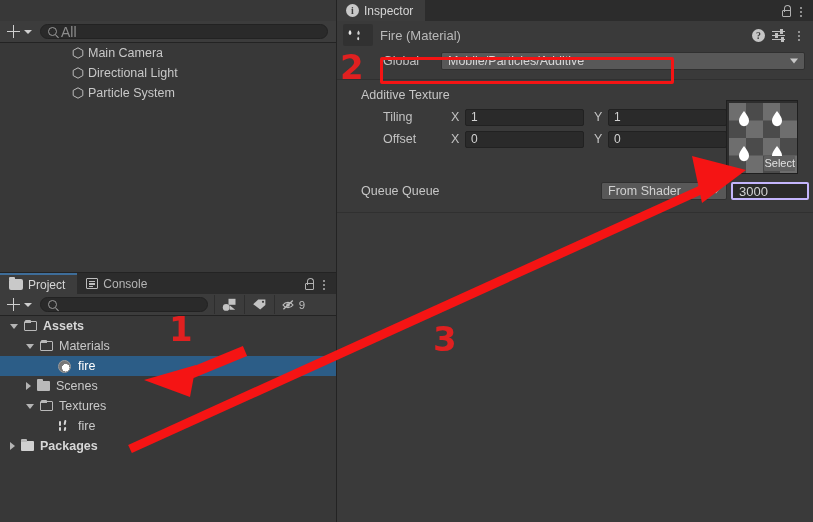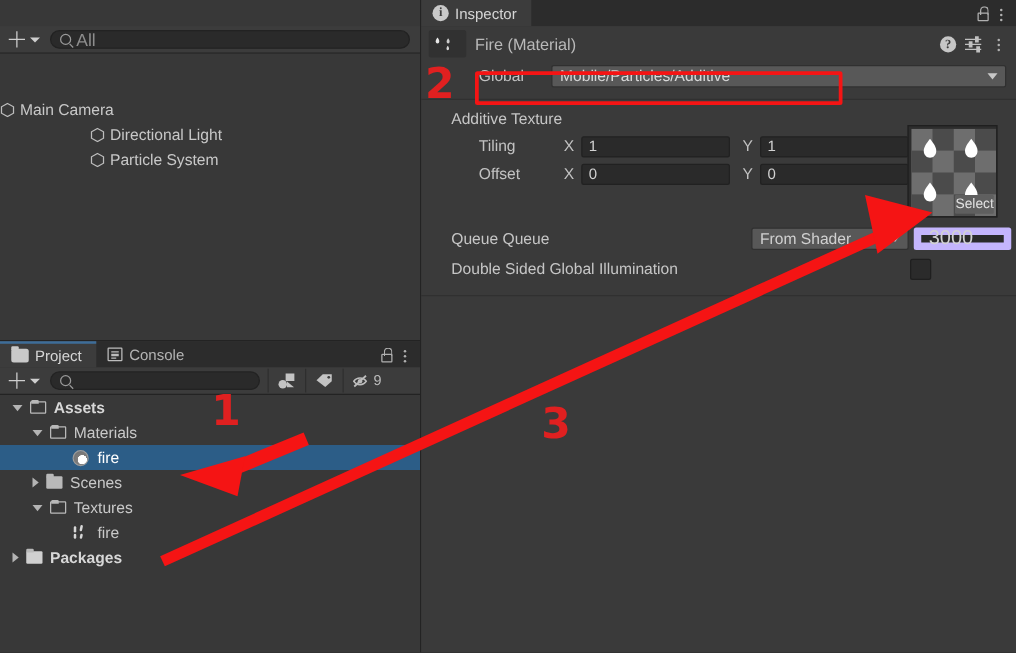--- a/index.html
+++ b/index.html
@@ -128,22 +128,22 @@
 
   .tex-slot{position:absolute;width:72px;height:74px;background:#2d2d2d;border:1px solid #1f1f1f;box-sizing:border-box;overflow:hidden;}
   .checker{position:absolute;inset:2px;}
   .select-btn{position:absolute;right:2px;bottom:2px;background:#5f5f5f;color:#e2e2e2;
     font-size:11px;padding:1px 0 2px;border-radius:1px;}
 
   .rq-row{display:flex;align-items:center;height:22px;padding-left:24px;}
   .rq-lbl{color:#c6c6c6;font-size:12.5px;}
   .rq-dd{position:absolute;left:600px;width:126px;height:18px;background:#585858;border:1px solid #303030;
     border-radius:2px;display:flex;align-items:center;padding:0 6px;box-sizing:border-box;color:#d0d0d0;font-size:12.5px;}
-  .rq-num{position:absolute;left:730px;width:78px;height:18px;background:#2a2a2a;border:6px solid #c4b5fd;
-    border-radius:2px;display:flex;align-items:center;padding:0 6px;box-sizing:border-box;color:#d2d2d2;font-size:16px;}
+  .rq-num{position:absolute;left:730px;width:78px;height:18px;background:#2a2a2a;border:2px solid #c4b5fd;
+    border-radius:2px;display:flex;align-items:center;padding:0 6px;box-sizing:border-box;color:#d2d2d2;font-size:13px;}
   .chk{position:absolute;left:727px;width:15px;height:15px;background:#2b2b2b;border:1px solid #1f1f1f;border-radius:2px;}
 
   
   .anno-layer{position:absolute;inset:0;pointer-events:none;}
   .anno-num{
     position:absolute;font-family:"DejaVu Sans","Liberation Sans",sans-serif;
     font-weight:bold;color:#e02020;
     -webkit-text-stroke:3.2px #ffffff;paint-order:stroke fill;
   }
   .anno-num span{-webkit-text-stroke:0;}
@@ -167,21 +167,21 @@
       </div>
       <div class="searchfield" style="margin-right:8px;">
         <span class="mag"></span>
         <span class="ph">All</span>
       </div>
     </div>
 
     <div class="tree" style="top:43px;">
 
 
-      <div class="row" style="margin-top:35px;">
+      <div class="row" style="padding-left:72px;">
         <span class="ico go-ico">
           <svg width="12" height="12" viewBox="0 0 12 12">
             <path d="M6 0.8 L10.8 3.4 L10.8 8.6 L6 11.2 L1.2 8.6 L1.2 3.4 Z" fill="none" stroke="#bdbdbd" stroke-width="1"></path>
           </svg>
         </span>
         <span class="label">Main Camera</span>
       </div>
       <div class="row" style="padding-left:72px;">
         <span class="ico go-ico">
           <svg width="12" height="12" viewBox="0 0 12 12">
@@ -436,26 +436,20 @@
         <div class="rq-row" style="position:absolute;left:0;top:0;">
           <span class="rq-lbl">Queue Queue</span>
         </div>
         <div class="rq-dd" style="top:2px;left:264px;">
           <span>From Shader</span>
           <span class="dd-arrow"></span>
         </div>
         <div class="rq-num" style="top:2px;left:394px;width:78px;">3000</div>
       </div>
 
-      <div style="position:relative;height:24px;">
-        <div class="rq-row" style="position:absolute;left:0;top:0;">
-          <span class="rq-lbl">Double Sided Global Illumination</span>
-        </div>
-        <div class="chk" style="top:3px;left:391px;"></div>
-      </div>
 
       <div class="sep" style="margin-top:8px;"></div>
     </div>
   </div>
 
   <div class="anno-layer">
     <svg width="813" height="522" style="position:absolute;left:0;top:0;">
 
       <g>
         <path d="M245 351 L177 379" stroke="#f51414" stroke-width="11" stroke-linecap="butt"></path>

